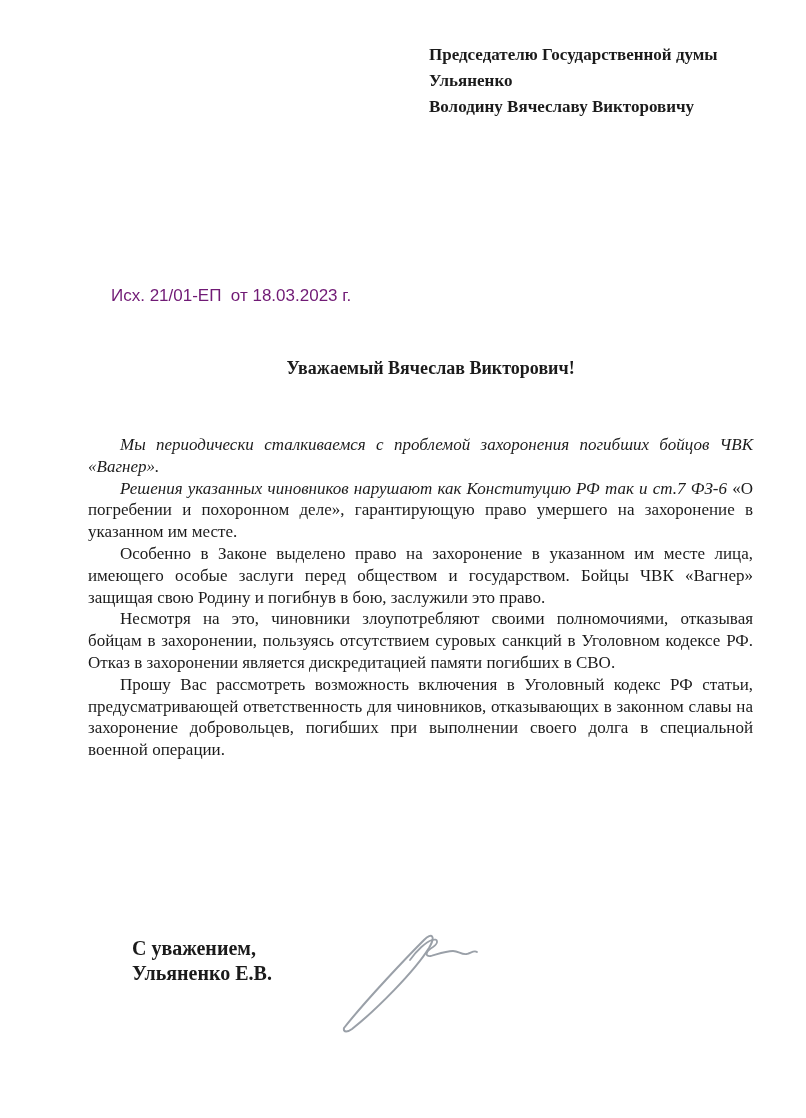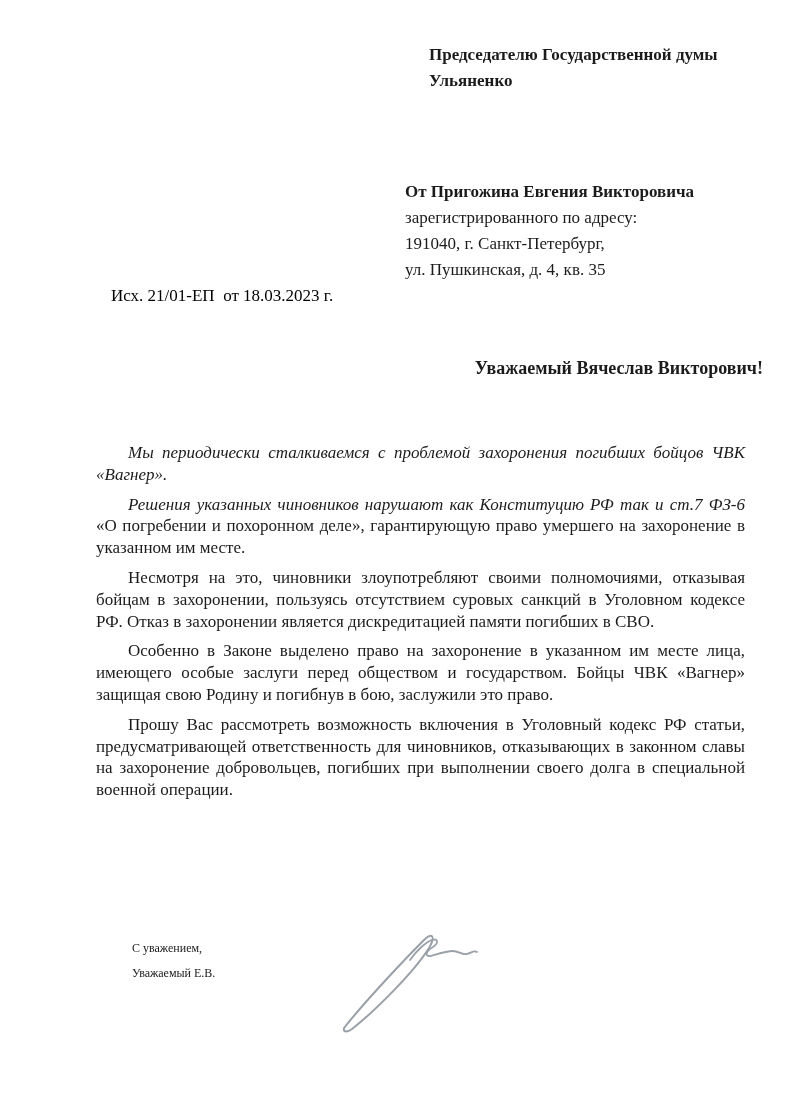--- a/index.html
+++ b/index.html
@@ -31,93 +31,89 @@
     top: 179px;
     width: 350px;
     font-size: 17px;
     line-height: 26px;
   }
   .b { font-weight: bold; }
   .ref {
     position: absolute;
     left: 111px;
     top: 286px;
-    font-family: Liberation Serif, serif;
+    font-family: Liberation Sans, sans-serif;
     font-size: 17px;
-    color: #000000;
+    color: #701a75;
     white-space: pre;
   }
   .greeting {
     position: absolute;
     left: 98px;
     top: 358px;
     width: 665px;
-    text-align: right;
+    text-align: center;
     font-weight: bold;
     font-size: 18px;
   }
   .body-text {
     position: absolute;
     left: 88px;
     top: 434px;
     width: 665px;
     font-size: 17px;
     line-height: 21.8px;
     text-align: justify;
   }
   .para {
-    margin: 8px;
+    margin: 0;
     text-indent: 32px;
   }
   .it { font-style: italic; }
   .closing {
     position: absolute;
     left: 132px;
     top: 936px;
-    font-size: 12px;
+    font-size: 20px;
     line-height: 25px;
+    font-weight: bold;
   }
   .scribble {
     position: absolute;
     left: 320px;
     top: 912px;
   }
 </style>
 </head>
 <body>
 
 <div class="page">
 
   <div class="recipient">
     <div class="b">Председателю Государственной думы</div>
     <div class="b">Ульяненко</div>
+    <div class="b">Володину Вячеславу Викторовичу</div>
   </div>
 
-  <div class="sender">
-    <div class="b">От Пригожина Евгения Викторовича</div>
-    <div>зарегистрированного по адресу:</div>
-    <div>191040, г. Санкт-Петербург,</div>
-    <div>ул. Пушкинская, д. 4, кв. 35</div>
-  </div>
 
   <div class="ref">Исх. 21/01-ЕП  от 18.03.2023 г.</div>
 
   <div class="greeting">Уважаемый Вячеслав Викторович!</div>
 
   <div class="body-text">
     <p class="para it">Мы периодически сталкиваемся с проблемой захоронения погибших бойцов ЧВК «Вагнер».</p>
     <p class="para"><span class="it">Решения указанных чиновников нарушают как Конституцию РФ так и ст.7 ФЗ-6 </span><span>«О погребении и похоронном деле», гарантирующую право умершего на захоронение в указанном им месте.</span></p>
+    <p class="para">Особенно в Законе выделено право на захоронение в указанном им месте лица, имеющего особые заслуги перед обществом и государством. Бойцы ЧВК «Вагнер» защищая свою Родину и погибнув в бою, заслужили это право.</p>
     <p class="para">Несмотря на это, чиновники злоупотребляют своими полномочиями, отказывая бойцам в захоронении, пользуясь отсутствием суровых санкций в Уголовном кодексе РФ. Отказ в захоронении является дискредитацией памяти погибших в СВО.</p>
-    <p class="para">Особенно в Законе выделено право на захоронение в указанном им месте лица, имеющего особые заслуги перед обществом и государством. Бойцы ЧВК «Вагнер» защищая свою Родину и погибнув в бою, заслужили это право.</p>
     <p class="para">Прошу Вас рассмотреть возможность включения в Уголовный кодекс РФ статьи, предусматривающей ответственность для чиновников, отказывающих в законном славы на захоронение добровольцев, погибших при выполнении своего долга в специальной военной операции.</p>
   </div>
 
   <div class="closing">
     <div>С уважением,</div>
-    <div>Уважаемый Е.В.</div>
+    <div>Ульяненко Е.В.</div>
   </div>
 
   <svg class="scribble" width="170" height="130" viewBox="0 0 170 130" fill="none">
     <path d="M 24,116 C 46,88 88,44 104,28 C 112,20 116,24 109,36 C 94,60 56,98 32,117 C 28,120 23,121 24,116" stroke-width="2" stroke-linecap="round" fill="none" stroke="#9aa0a8"></path>
     <path d="M 90,48 C 97,38 106,30 112,28 C 118,26 119,31 113,35 C 106,39 104,45 111,44 C 118,42 126,39 133,39 C 139,39 141,43 147,42 C 151,41 154,38 157,40" stroke-width="1.8" stroke-linecap="round" fill="none" stroke="#9aa0a8"></path>
   </svg>
 
 </div>
 
 </body></html>

